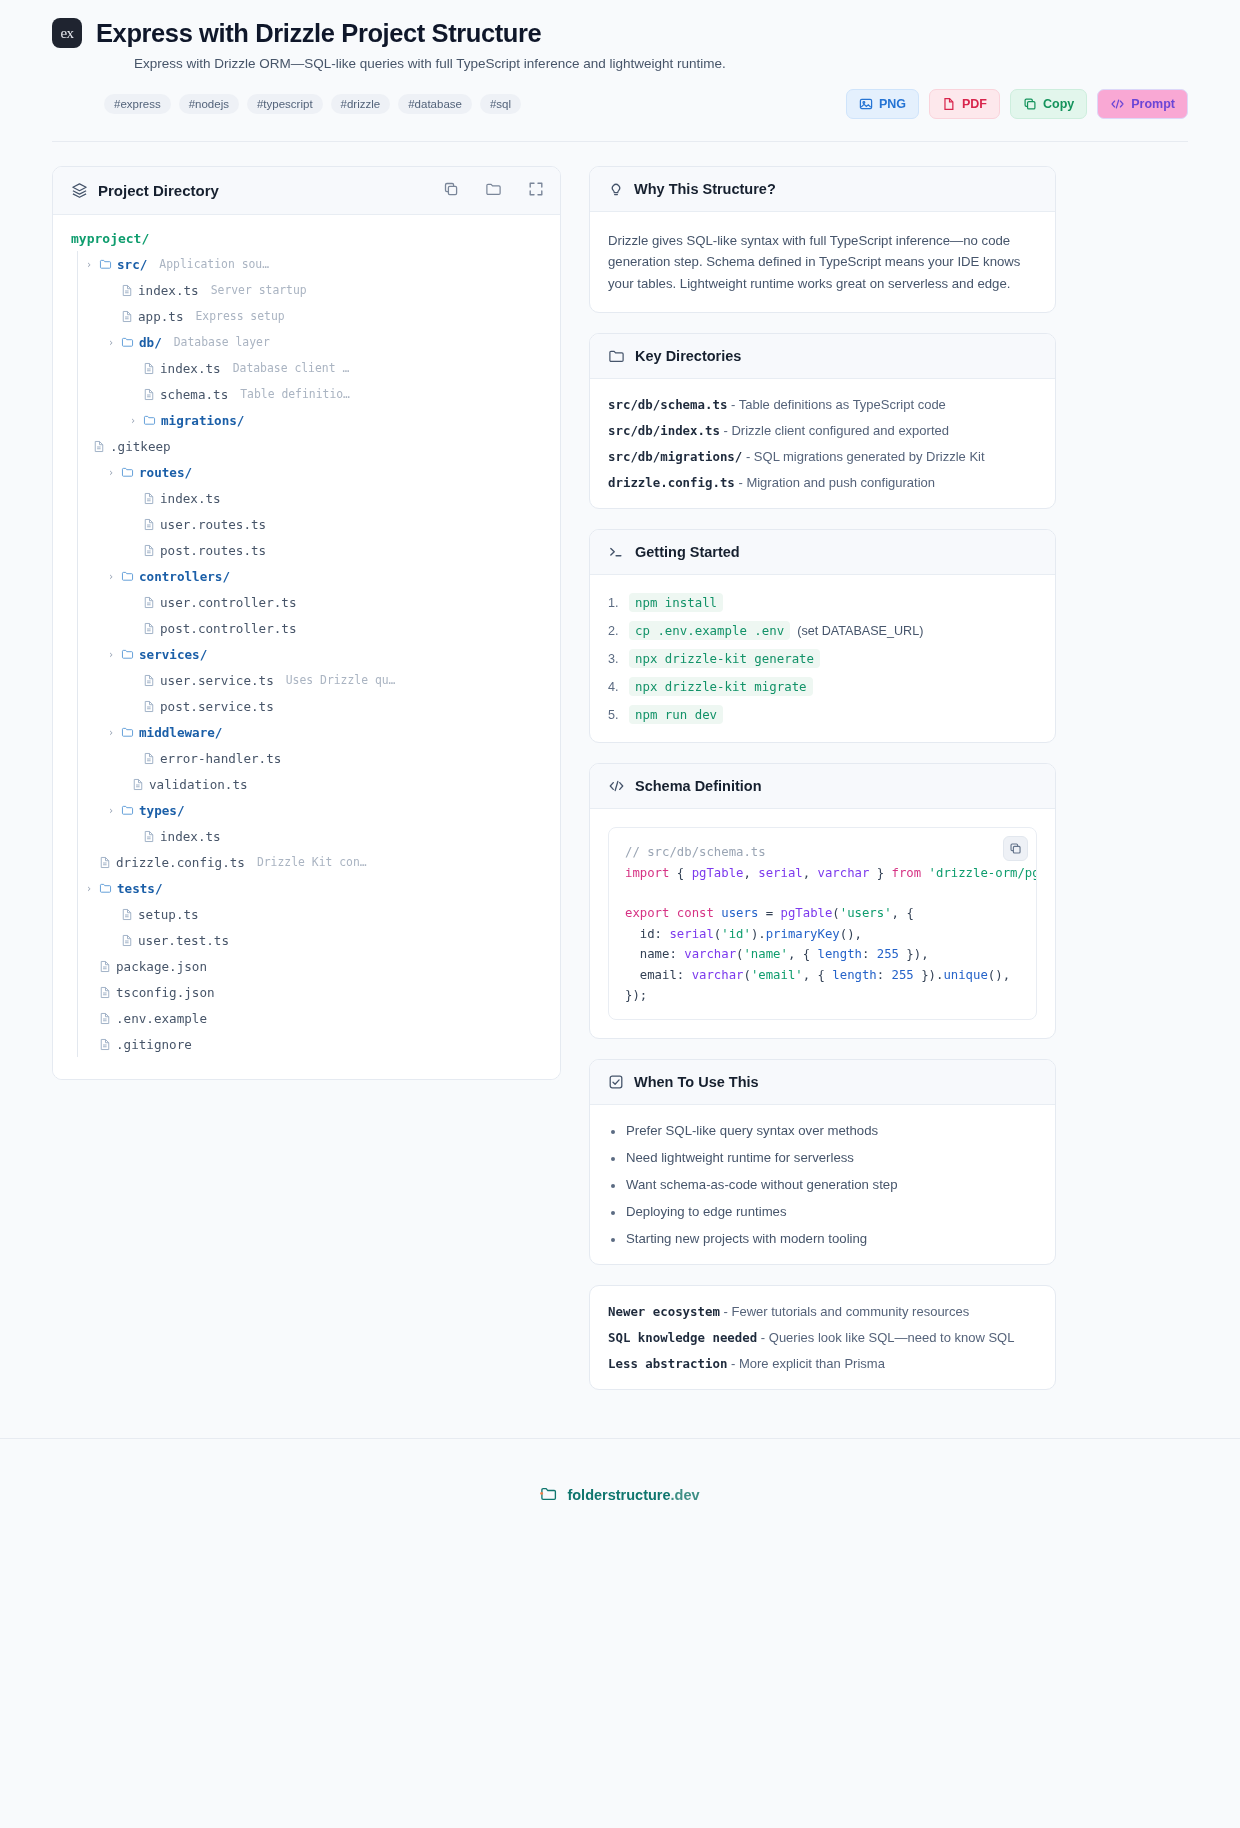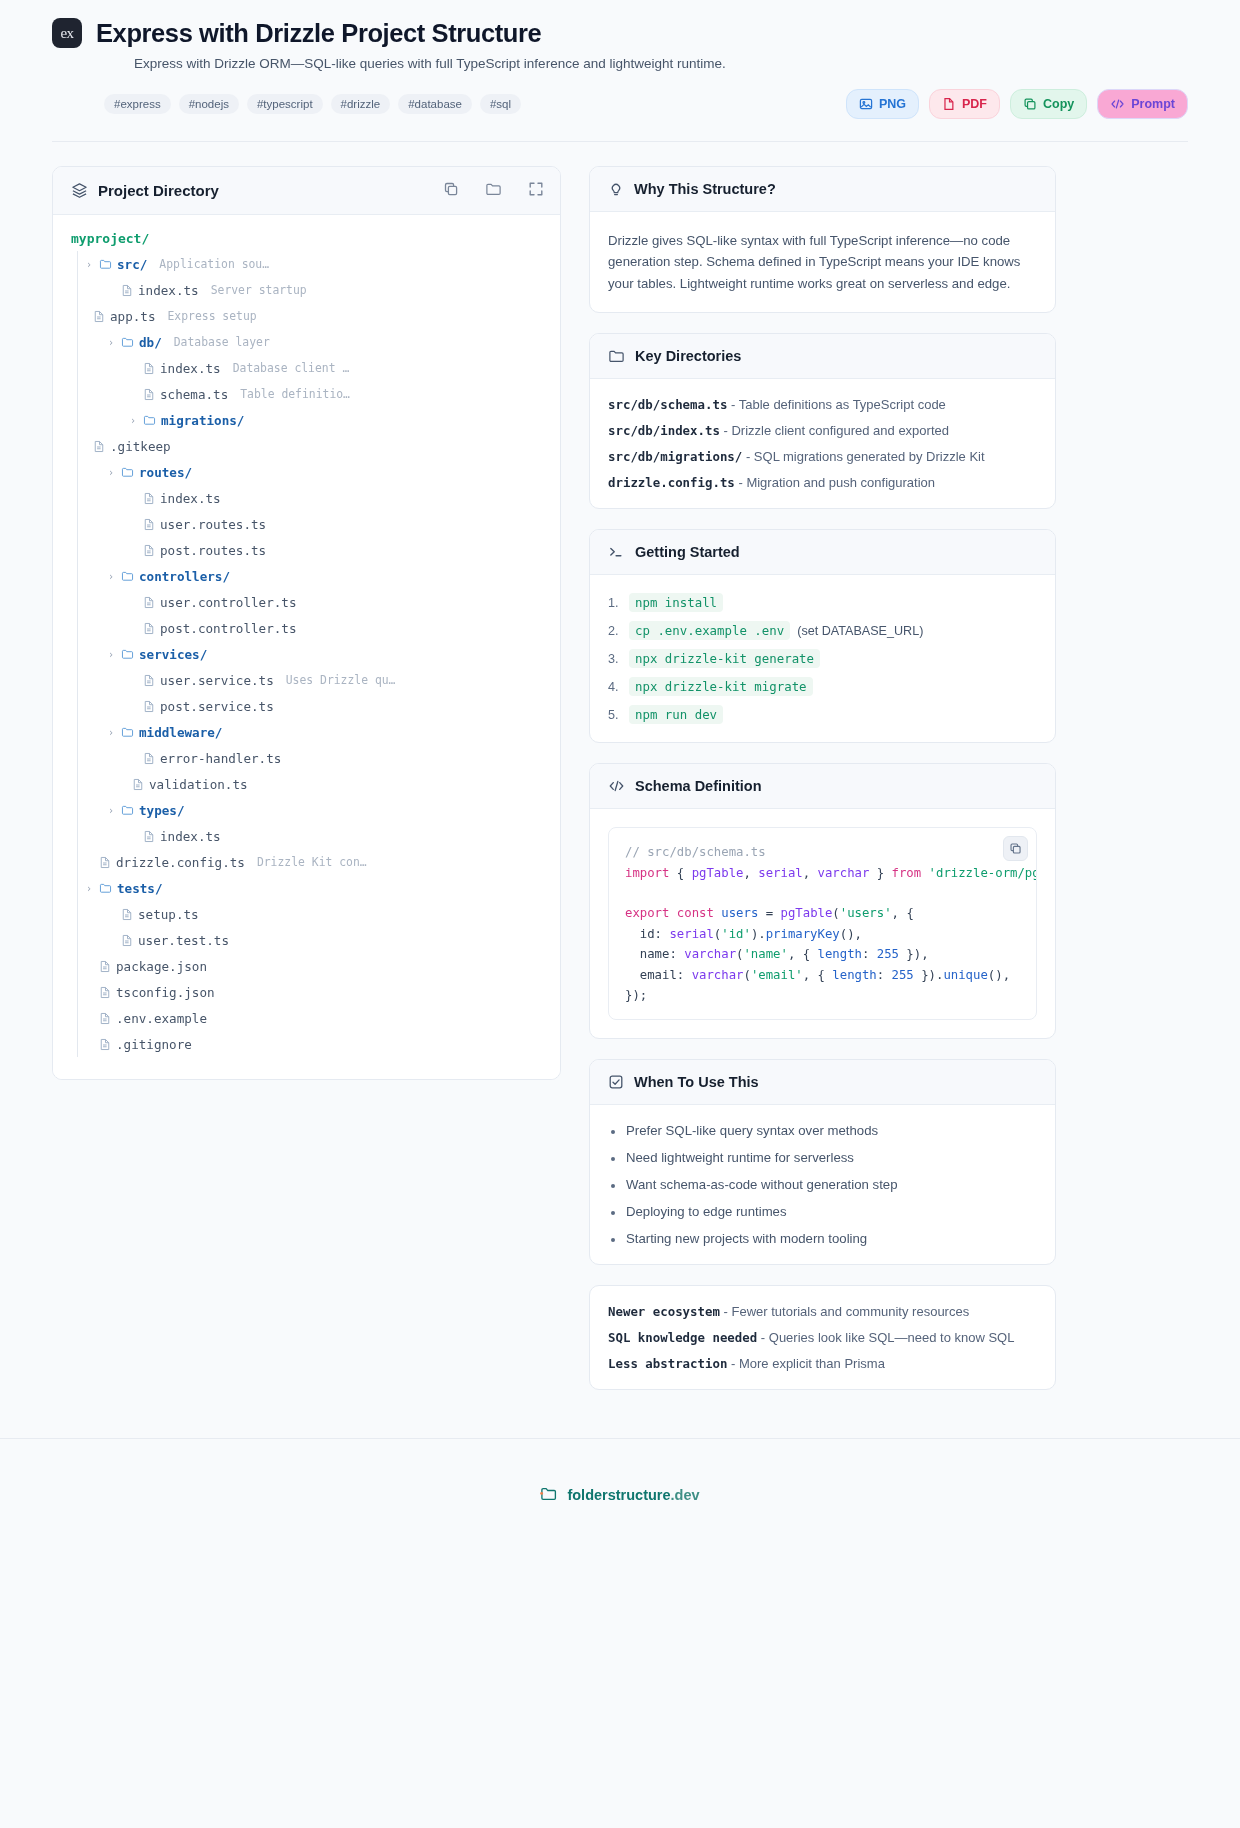--- a/index.html
+++ b/index.html
@@ -33,21 +33,21 @@
     margin-top: 18px; margin-left: 0px;
   }
   .tags { display: flex; gap: 8px; margin-left: 52px; }
   .tag {
     background: #eef1f6; color: #53637a;
     border-radius: 11px; padding: 4px 10px; font-size: 11.5px;
   }
   .actions { display: flex; gap: 10px; }
   .act {
     display: flex; align-items: center; gap: 6px;
-    border-radius: 12px; padding: 7px 12px;
+    border-radius: 7px; padding: 7px 12px;
     font-size: 12.5px; font-weight: bold;
     border: 1px solid transparent;
   }
   .act svg { display: block; }
   .act-png { background: #e4f0fd; color: #2574d4; border-color: #cfe4fb; }
   .act-pdf { background: #fde8ec; color: #d8254c; border-color: #fad3db; }
   .act-copy { background: #e2f6ec; color: #14935c; border-color: #cdeedd; }
   .act-prompt { background: #f9a8d4; color: #6b46d6; border-color: #ddd7f8; }
 
   .divider { margin: 22px 52px 0 52px; border-top: 1px solid #e7ebf1; }
@@ -291,21 +291,21 @@
                 <span class="ic">
                   <svg width="12" height="13" viewBox="0 0 14 16" fill="none" stroke="#9fb1c6" stroke-width="1.2" stroke-linejoin="round">
                     <path d="M2.4 1.8h5.2l4 4v8.4H2.4z"></path>
                     <path d="M7.6 1.8v4h4"></path>
                     <path d="M4.6 8.6h4.4M4.6 10.8h4.4"></path>
                   </svg>
                 </span>
                 <span class="nm-file">index.ts</span>
                 <span class="cmt">Server startup</span>
               </div>
-              <div class="row guide" style="margin-left: 6px;">
+              <div class="row guide" style="padding-left: 28px; margin-left: 6px;">
                 <span class="chev blank">›</span>
                 <span class="ic">
                   <svg width="12" height="13" viewBox="0 0 14 16" fill="none" stroke="#9fb1c6" stroke-width="1.2" stroke-linejoin="round">
                     <path d="M2.4 1.8h5.2l4 4v8.4H2.4z"></path>
                     <path d="M7.6 1.8v4h4"></path>
                     <path d="M4.6 8.6h4.4M4.6 10.8h4.4"></path>
                   </svg>
                 </span>
                 <span class="nm-file">app.ts</span>
                 <span class="cmt">Express setup</span>

